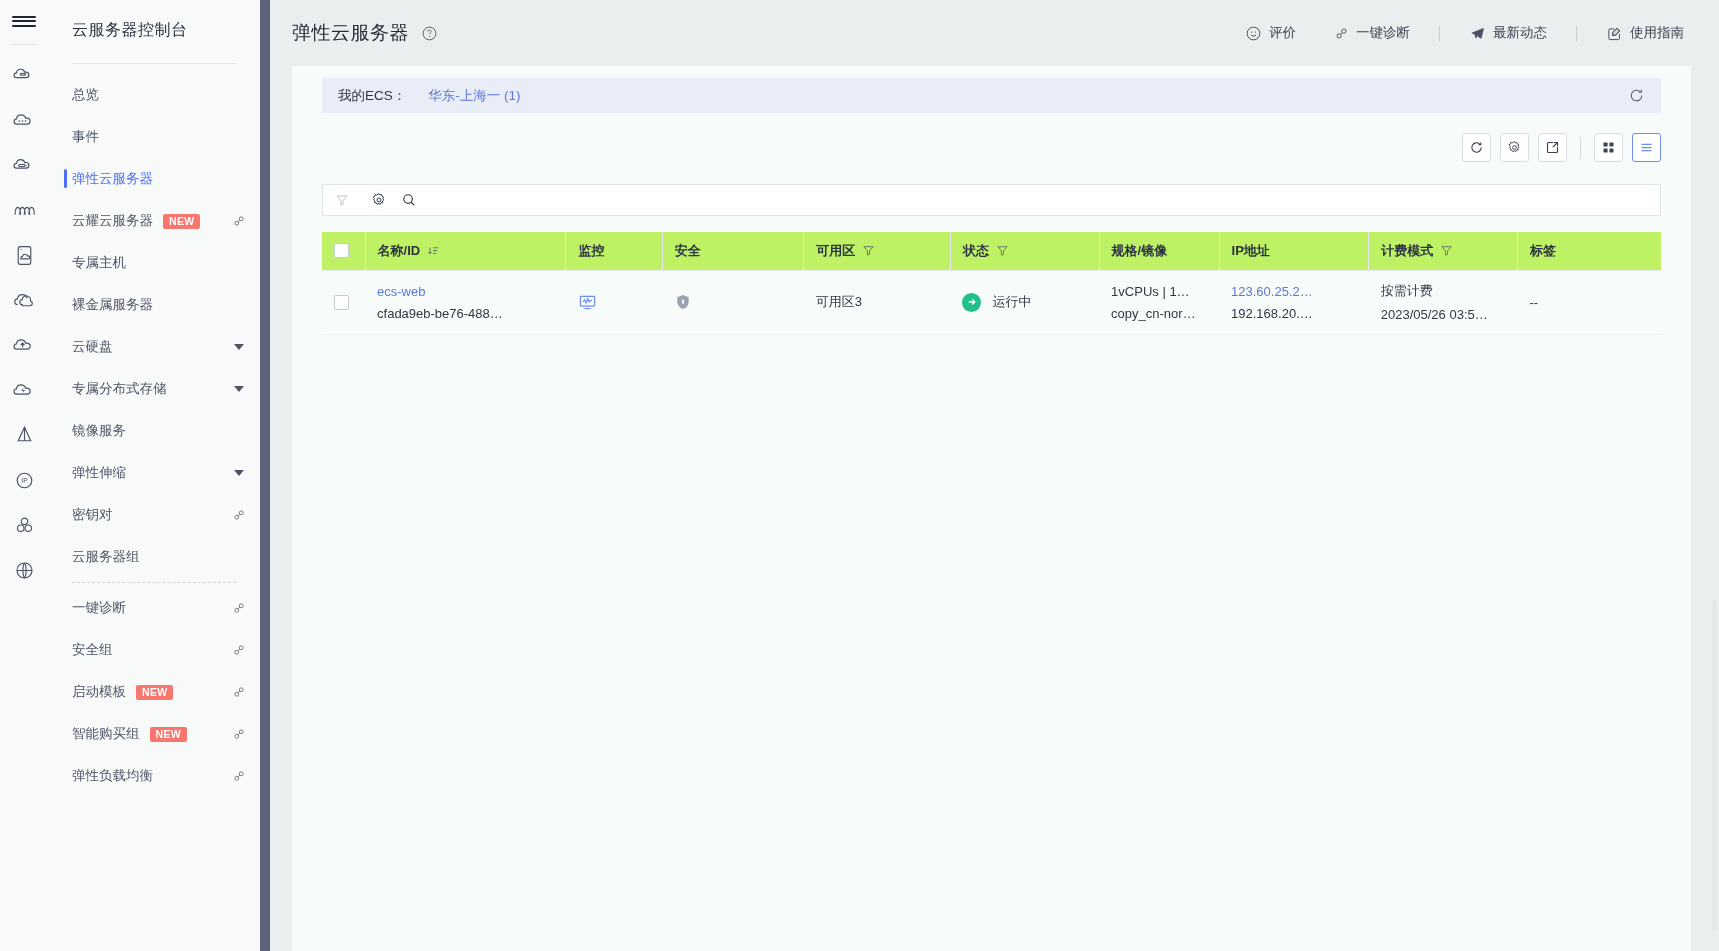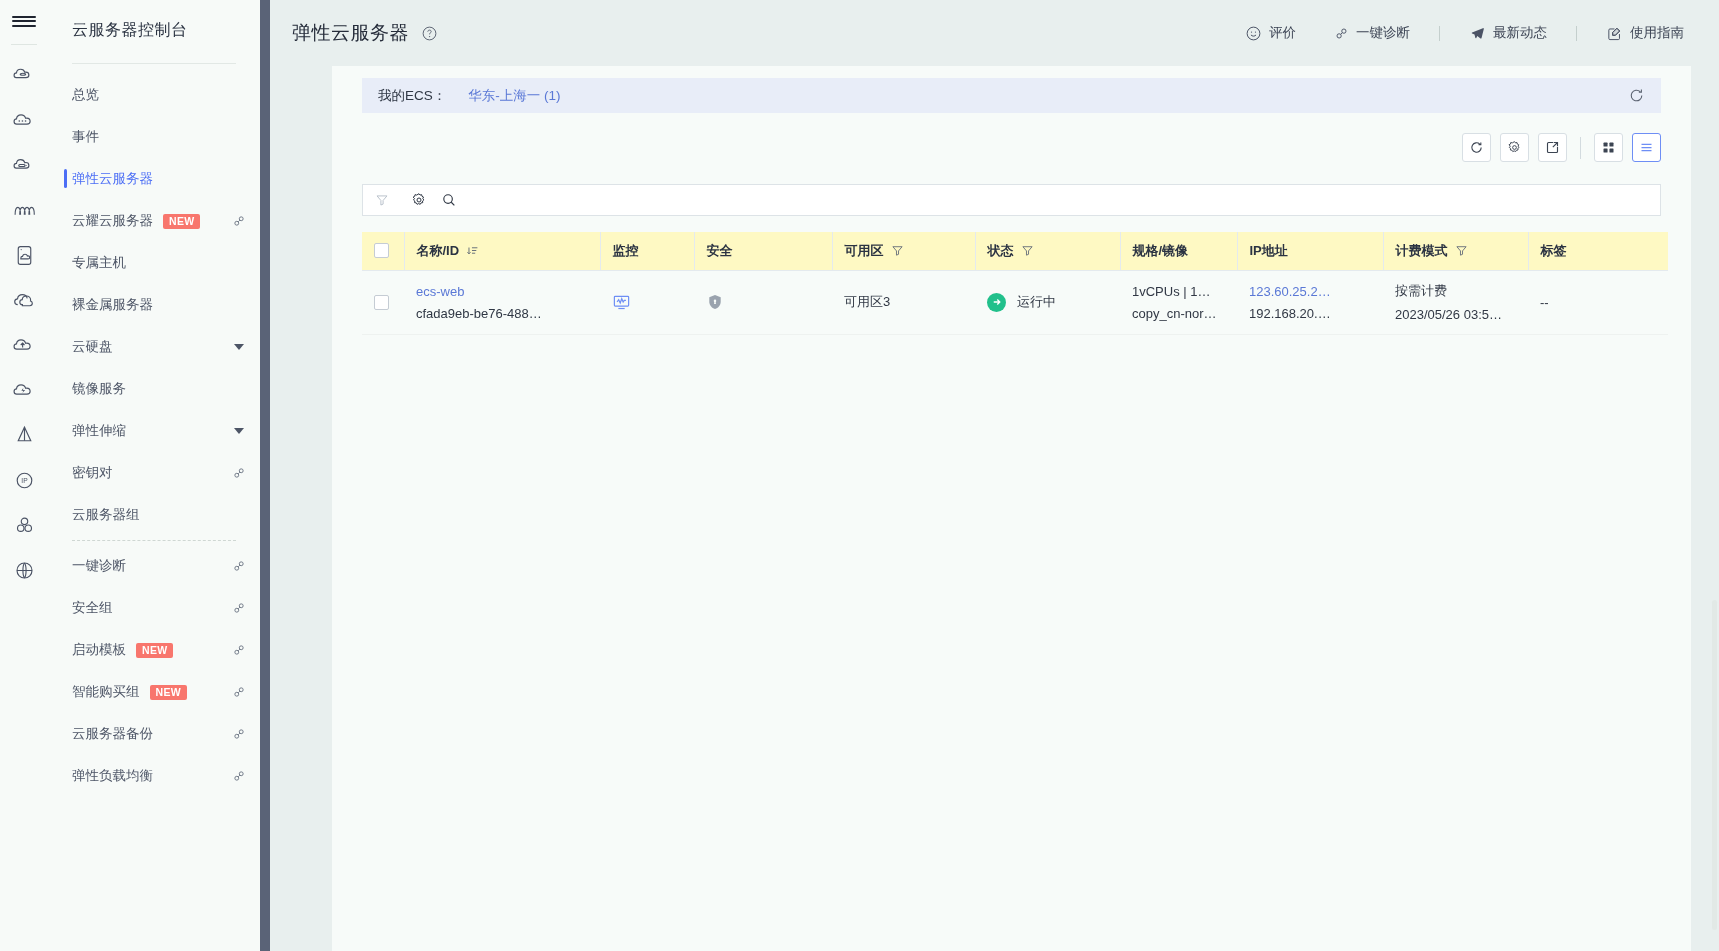--- a/index.html
+++ b/index.html
@@ -95,21 +95,20 @@
     display: flex; align-items: center; gap: 7px; cursor: pointer;
     font-size: 13.5px; color: #3d4555; padding: 0 13px;
   }
   .hact svg { display:block; color:#4b5365; }
   .hsep { width: 1px; height: 15px; background: #c4cfcd; margin: 0 4px; }
 
   
   .card {
     position: absolute; left: 22px; right: 28px; top: 66px; bottom: 0;
     background: #f7fbf9;
-    margin-left: 40px;
   }
   .myecs-bar {
     margin: 12px 30px 0 30px; height: 35px;
     background: #e8edf8; display: flex; align-items: center;
     padding: 0 16px 0 16px; font-size: 13.5px; color: #2f3744;
   }
   .myecs-region { color: #5a78d6; margin-left: 22px; cursor: pointer; }
   .myecs-refresh { margin-left: auto; color: #58606e; display: flex; cursor: pointer; }
 
   .toolbar { display: flex; align-items: center; justify-content: flex-end; padding: 20px 30px 0 30px; gap: 9px; }
@@ -127,21 +126,21 @@
   }
   .filter-ico { color: #b6bec8; display: flex; margin-right: 9px; }
   .search-input { flex: 1 1 auto; border: 0; outline: none; font-size: 13px; color: #333; font-family: inherit; background: transparent; }
   .search-input::placeholder { color: #b0b8c2; }
   .search-actions { display: flex; align-items: center; gap: 14px; padding: 0 13px; color: #2f3744; }
   .search-actions > span { display: flex; cursor: pointer; }
 
   
   table { width: calc(100% - 60px); margin: 16px 30px 0 30px; border-collapse: collapse; table-layout: fixed; }
   thead th {
-    background: #fef9c3; height: 38px; text-align: left;
+    background: #bef264; height: 38px; text-align: left;
     font-size: 13px; color: #2b3342; font-weight: bold;
     border-bottom: 1px solid #e4eaee; padding: 0 12px;
     border-right: 1px solid #e4eaee;
     white-space: nowrap;
   }
   thead th:last-child { border-right: 0; }
   .th-in { display: flex; align-items: center; gap: 7px; }
   .th-icon { color: #5e6775; display: flex; cursor: pointer; }
   tbody td {
     height: 64px; font-size: 13px; color: #313845; padding: 0 12px;
@@ -298,20 +297,25 @@
         <div class="nav-item">
           <span class="nav-label">裸金属服务器</span>
           <span class="nav-spacer"></span>
         </div>
         <div class="nav-item">
           <span class="nav-label">云硬盘</span>
           <span class="nav-spacer"></span>
           <span class="nav-caret"></span>
         </div>
         <div class="nav-item">
+          <span class="nav-label">专属分布式存储</span>
+          <span class="nav-spacer"></span>
+          <span class="nav-caret"></span>
+        </div>
+        <div class="nav-item">
           <span class="nav-label">镜像服务</span>
           <span class="nav-spacer"></span>
         </div>
         <div class="nav-item">
           <span class="nav-label">弹性伸缩</span>
           <span class="nav-spacer"></span>
           <span class="nav-caret"></span>
         </div>
         <div class="nav-item">
           <span class="nav-label">密钥对</span>
@@ -359,31 +363,20 @@
             <svg width="14" height="14" viewBox="0 0 24 24" fill="none" stroke="currentColor" stroke-width="1.6">
               <circle cx="8.2" cy="15.8" r="3.3"></circle>
               <circle cx="15.8" cy="8.2" r="3.3"></circle>
               <path d="M10.6 13.4l2.8-2.8"></path>
             </svg>
           </span>
         </div>
         <div class="nav-item">
           <span class="nav-label">智能购买组</span>
           <span class="badge-new">NEW</span>
-          <span class="nav-spacer"></span>
-          <span class="link-ico">
-            <svg width="14" height="14" viewBox="0 0 24 24" fill="none" stroke="currentColor" stroke-width="1.6">
-              <circle cx="8.2" cy="15.8" r="3.3"></circle>
-              <circle cx="15.8" cy="8.2" r="3.3"></circle>
-              <path d="M10.6 13.4l2.8-2.8"></path>
-            </svg>
-          </span>
-        </div>
-        <div class="nav-item">
-          <span class="nav-label">云服务器备份</span>
           <span class="nav-spacer"></span>
           <span class="link-ico">
             <svg width="14" height="14" viewBox="0 0 24 24" fill="none" stroke="currentColor" stroke-width="1.6">
               <circle cx="8.2" cy="15.8" r="3.3"></circle>
               <circle cx="15.8" cy="8.2" r="3.3"></circle>
               <path d="M10.6 13.4l2.8-2.8"></path>
             </svg>
           </span>
         </div>
         <div class="nav-item">

